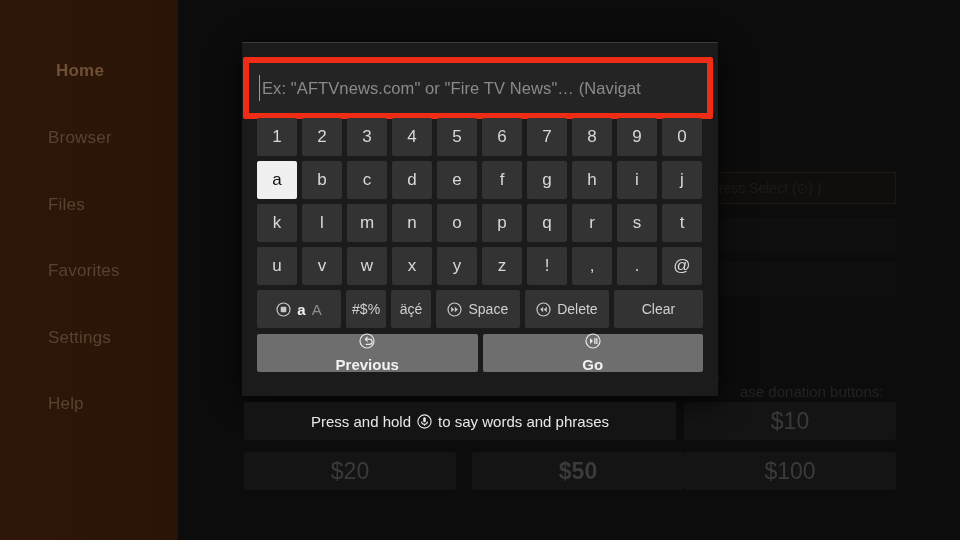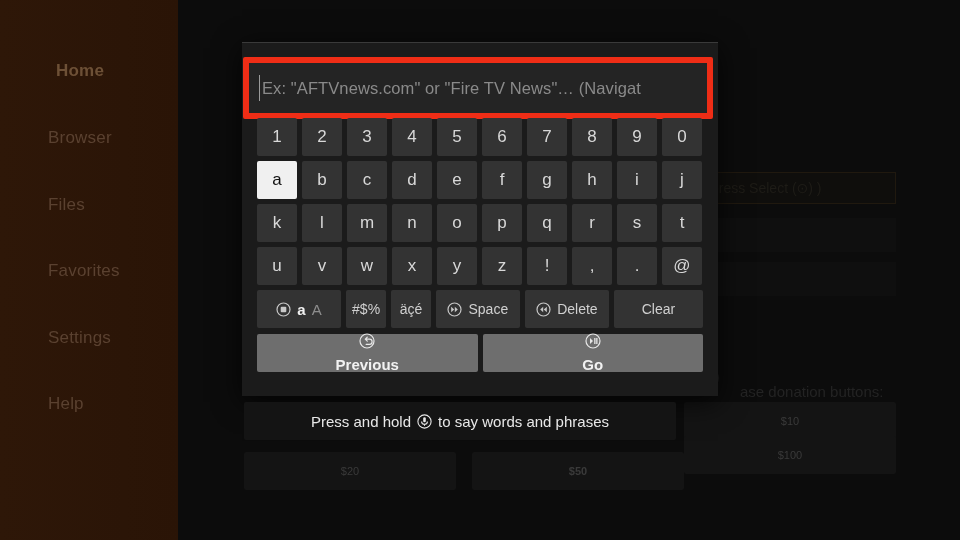--- a/index.html
+++ b/index.html
@@ -30,21 +30,21 @@
     color: #1e1c17; font-size: 14px; display: flex; align-items: center;
     padding-left: 10px; white-space: nowrap; overflow: hidden;
   }
   .bg-block { position: absolute; background: #0f0f0f; }
   .bg-text {
     position: absolute; color: #232323; font-size: 15px; white-space: nowrap;
   }
   .donate-btn {
     position: absolute; background: #141414; border-radius: 2px;
     display: flex; align-items: center; justify-content: center;
-    color: #3a3a3a; font-size: 11px;
+    color: #3a3a3a; font-size: 23px;
   }
 
   
   .voice-hint {
     position: absolute; left: 244px; top: 402px; width: 432px; height: 38px;
     background: #141414; border-radius: 2px;
     display: flex; align-items: center; justify-content: center;
     gap: 6px; color: #e8e8e8; font-size: 15px;
   }
   .mic-icon { display: inline-flex; vertical-align: middle; }
@@ -151,21 +151,21 @@
     </div>
     <div class="donate-btn" style="left:684px; top:402px; width:212px; height:38px;">
       <span>$10</span>
     </div>
     <div class="donate-btn" style="left:244px; top:452px; width:212px; height:38px;">
       <span>$20</span>
     </div>
     <div class="donate-btn" style="left:472px; top:452px; width:212px; height:38px;font-weight:bold;">
       <span>$50</span>
     </div>
-    <div class="donate-btn" style="left:684px; top:436px; width:212px; height:38px;justify-content:center;">
+    <div class="donate-btn" style="left:684px; top:452px; width:212px; height:38px;justify-content:center;">
       <span>$100</span>
     </div>
   </div>
 
   <div class="kb-panel"></div>
 
   <div class="input-wrap">
     <div class="input-box">
       <div class="caret"></div>
       <div class="placeholder">Ex: "AFTVnews.com" or "Fire TV News"… (Navigat</div>

